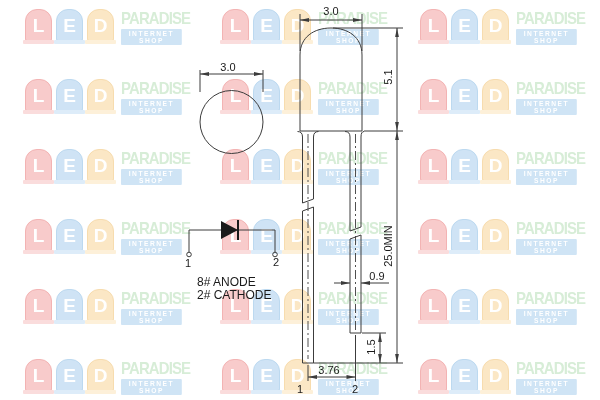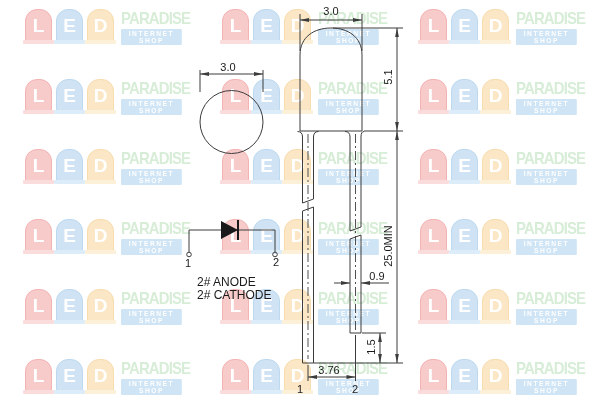--- a/index.html
+++ b/index.html
@@ -497,16 +497,16 @@
   <div class="lbl" style="left:331px;top:11px">3.0</div>
   <div class="lbl rot" style="left:388px;top:77px">5.1</div>
   <div class="lbl rot" style="left:388px;top:246px">25.0MIN</div>
   <div class="lbl" style="left:377px;top:276px">0.9</div>
   <div class="lbl rot" style="left:371px;top:347px">1.5</div>
   <div class="lbl" style="left:329px;top:370px">3.76</div>
   <div class="lbl" style="left:300px;top:389px">1</div>
   <div class="lbl" style="left:355px;top:389px">2</div>
   <div class="lbl" style="left:188px;top:263px">1</div>
   <div class="lbl" style="left:276px;top:262px">2</div>
-  <div class="lbl big" style="left:197px;top:282px">2# ANODE</div>
+  <div class="lbl big" style="left:197px;top:282px">8# ANODE</div>
   <div class="lbl big" style="left:197px;top:295px">2# CATHODE</div>
 
 </div>
 
 </body></html>

